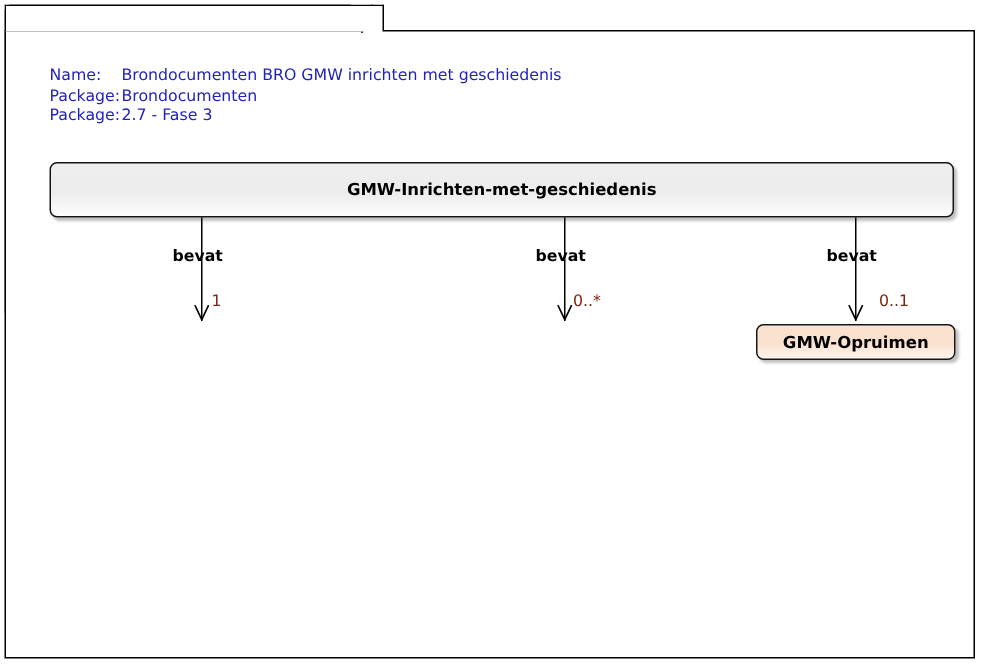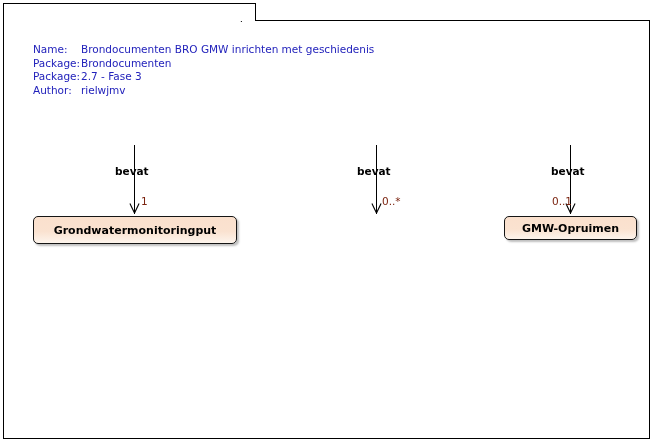--- a/index.html
+++ b/index.html
@@ -224,50 +224,47 @@
   <div id="meta-block">
     <div class="meta-row">
       <span class="meta-label">Name:</span><span class="meta-value">Brondocumenten BRO GMW inrichten met geschiedenis</span>
     </div>
     <div class="meta-row">
       <span class="meta-label">Package:</span><span class="meta-value">Brondocumenten</span>
     </div>
     <div class="meta-row">
       <span class="meta-label">Package:</span><span class="meta-value">2.7 - Fase 3</span>
     </div>
-    <div class="meta-row">
-      <span class="meta-label">Author:</span><span class="meta-value">rielwjmv</span>
-    </div>
-  </div>
-
+  </div>
+
+  <div class="uml-box" id="class-gmw-inrichten">
+    <div class="title-row">GMW-Inrichten-met-geschiedenis</div>
+  </div>
 
   <div class="conn-line" style="left:131px; top:142px; height:69px;"></div>
   <svg class="conn-arrow-open" style="left:126px; top:200px;" viewBox="0 0 11 12">
     <polyline points="0.5,0.5 5.5,11 10.5,0.5" fill="none" stroke="#000000" stroke-width="1.2"></polyline>
   </svg>
   <span class="conn-label" style="left:112px; top:162px;">bevat</span>
   <span class="conn-mult" style="left:138px; top:192px;">1</span>
 
   <div class="conn-line" style="left:373px; top:142px; height:69px;"></div>
   <svg class="conn-arrow-open" style="left:368px; top:200px;" viewBox="0 0 11 12">
     <polyline points="0.5,0.5 5.5,11 10.5,0.5" fill="none" stroke="#000000" stroke-width="1.2"></polyline>
   </svg>
   <span class="conn-label" style="left:354px; top:162px;">bevat</span>
   <span class="conn-mult" style="left:379px; top:192px;">0..*</span>
 
   <div class="conn-line" style="left:567px; top:142px; height:69px;"></div>
   <svg class="conn-arrow-open" style="left:562px; top:200px;" viewBox="0 0 11 12">
     <polyline points="0.5,0.5 5.5,11 10.5,0.5" fill="none" stroke="#000000" stroke-width="1.2"></polyline>
   </svg>
   <span class="conn-label" style="left:548px; top:162px;">bevat</span>
-  <span class="conn-mult" style="left:549px; top:192px;">0..1</span>
-
-  <div class="uml-box" id="class-grondwatermonitoringput">
-    <div class="title-row">Grondwatermonitoringput</div>
-  </div>
+  <span class="conn-mult" style="left:583px; top:192px;">0..1</span>
+
 
   <div id="class-tussentijdse">
     <div class="keuze-header">
       <span class="keuze-stereotype">«Keuze»</span>
       <span class="keuze-title">Tussentijdse gebeurtenis</span>
     </div>
     <div class="attr-list">
       <div class="attr-item">eigenaar: GMW-Eigenaar</div>
       <div class="attr-item">oplenging: GMW-Oplengen</div>
       <div class="attr-item">maaiveldpositie: GMW-Maaiveldpositie</div>

